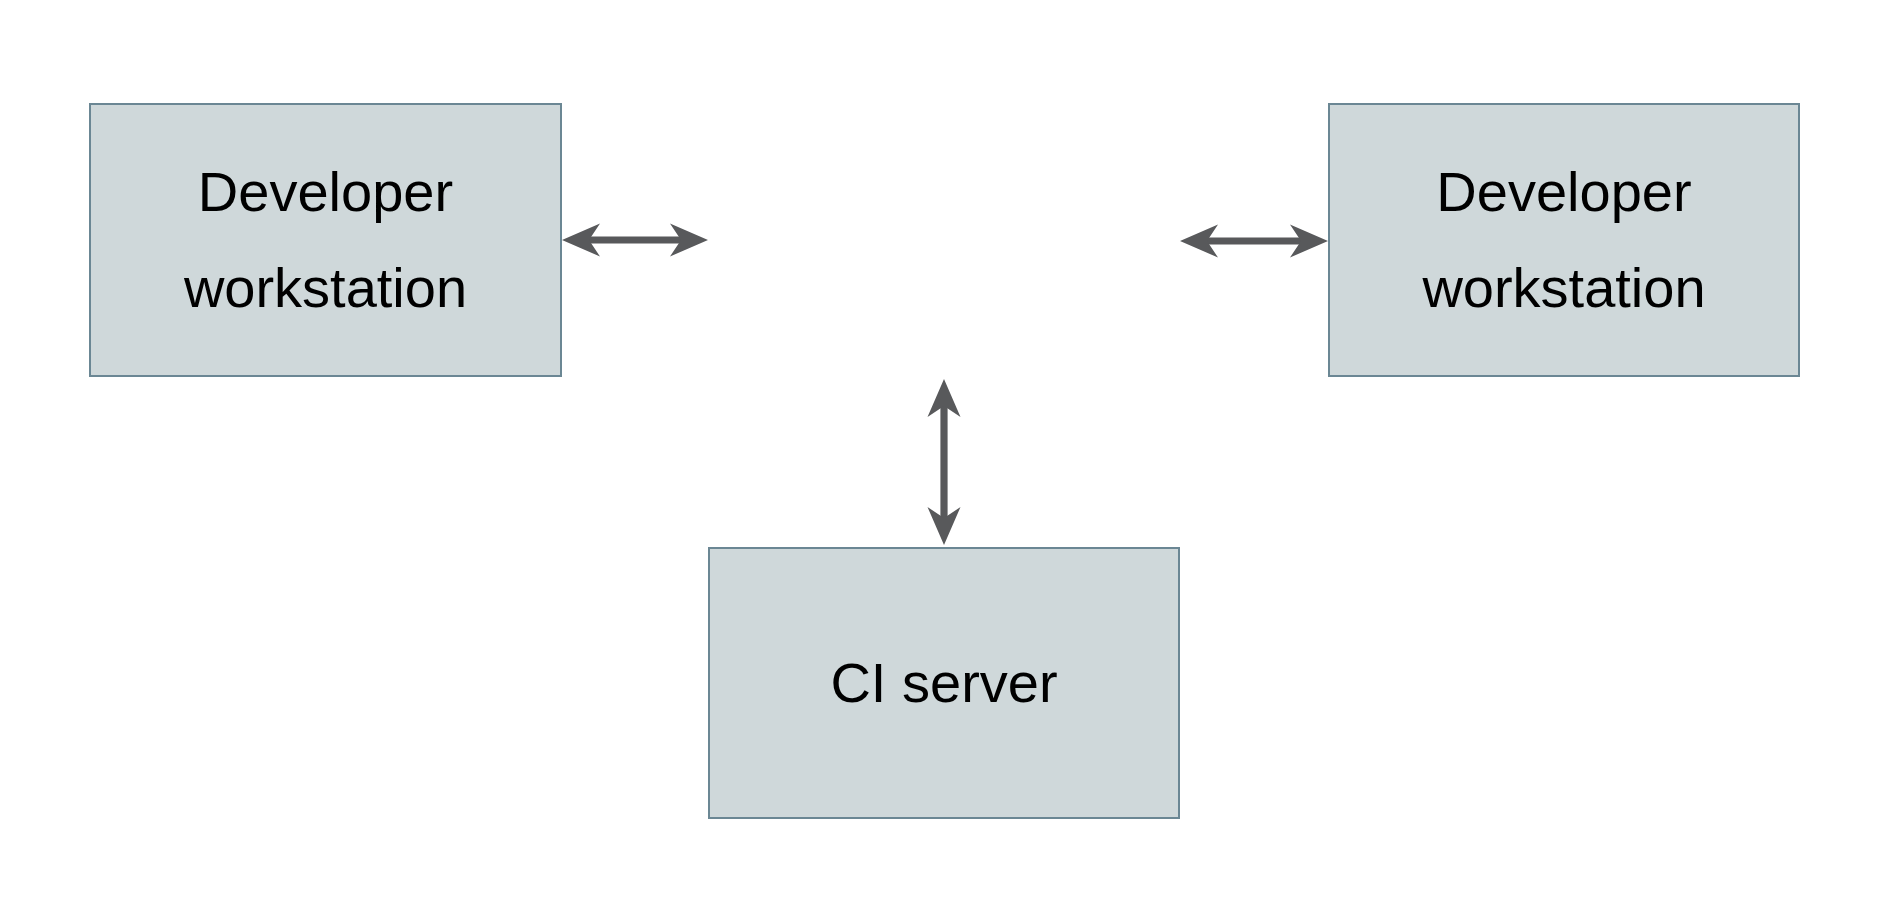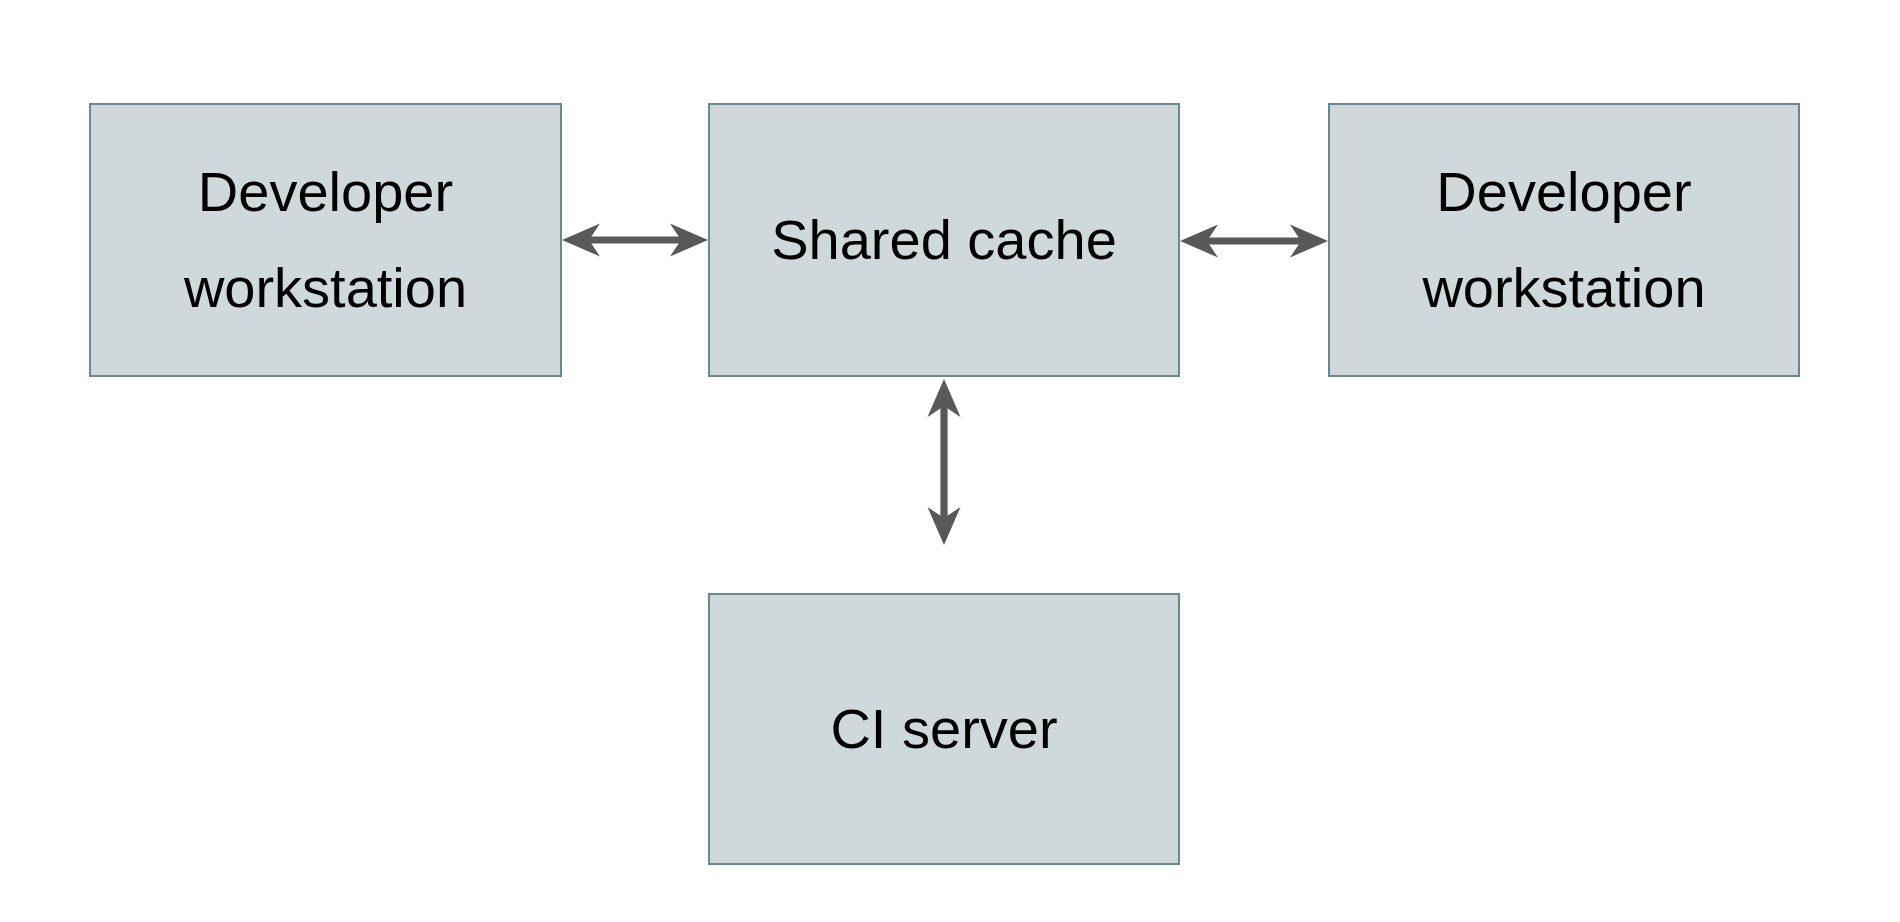--- a/index.html
+++ b/index.html
@@ -26,41 +26,38 @@
     text-align: center;
     font-size: 56px;
     line-height: 96px;
     font-weight: 400;
     color: var(--text, #000000);
     padding: 0 14px;
   }
   #node-dev-left   { left: 89px;   top: 103px; width: 473px; height: 274px; }
   #node-cache      { left: 708px;  top: 103px; width: 472px; height: 274px; }
   #node-dev-right  { left: 1328px; top: 103px; width: 472px; height: 274px; }
-  #node-ci         { left: 708px;  top: 547px; width: 472px; height: 272px; margin-top: 46px; }
+  #node-ci         { left: 708px;  top: 547px; width: 472px; height: 272px; }
   #arrow-layer {
     position: absolute;
     left: 0; top: 0;
     width: 1900px;
     height: 922px;
     pointer-events: none;
   }
 </style>
 </head>
 <body>
 
 <div id="canvas">
 
   <div class="node" id="node-dev-left">
     <span>Developer workstation</span>
   </div>
 
-  <div class="node" id="node-cache">
-    <span>Shared cache</span>
-  </div>
 
   <div class="node" id="node-dev-right">
     <span>Developer workstation</span>
   </div>
 
   <div class="node" id="node-ci">
     <span>CI server</span>
   </div>
 
   <svg id="arrow-layer" viewBox="0 0 1900 922" xmlns="http://www.w3.org/2000/svg">

